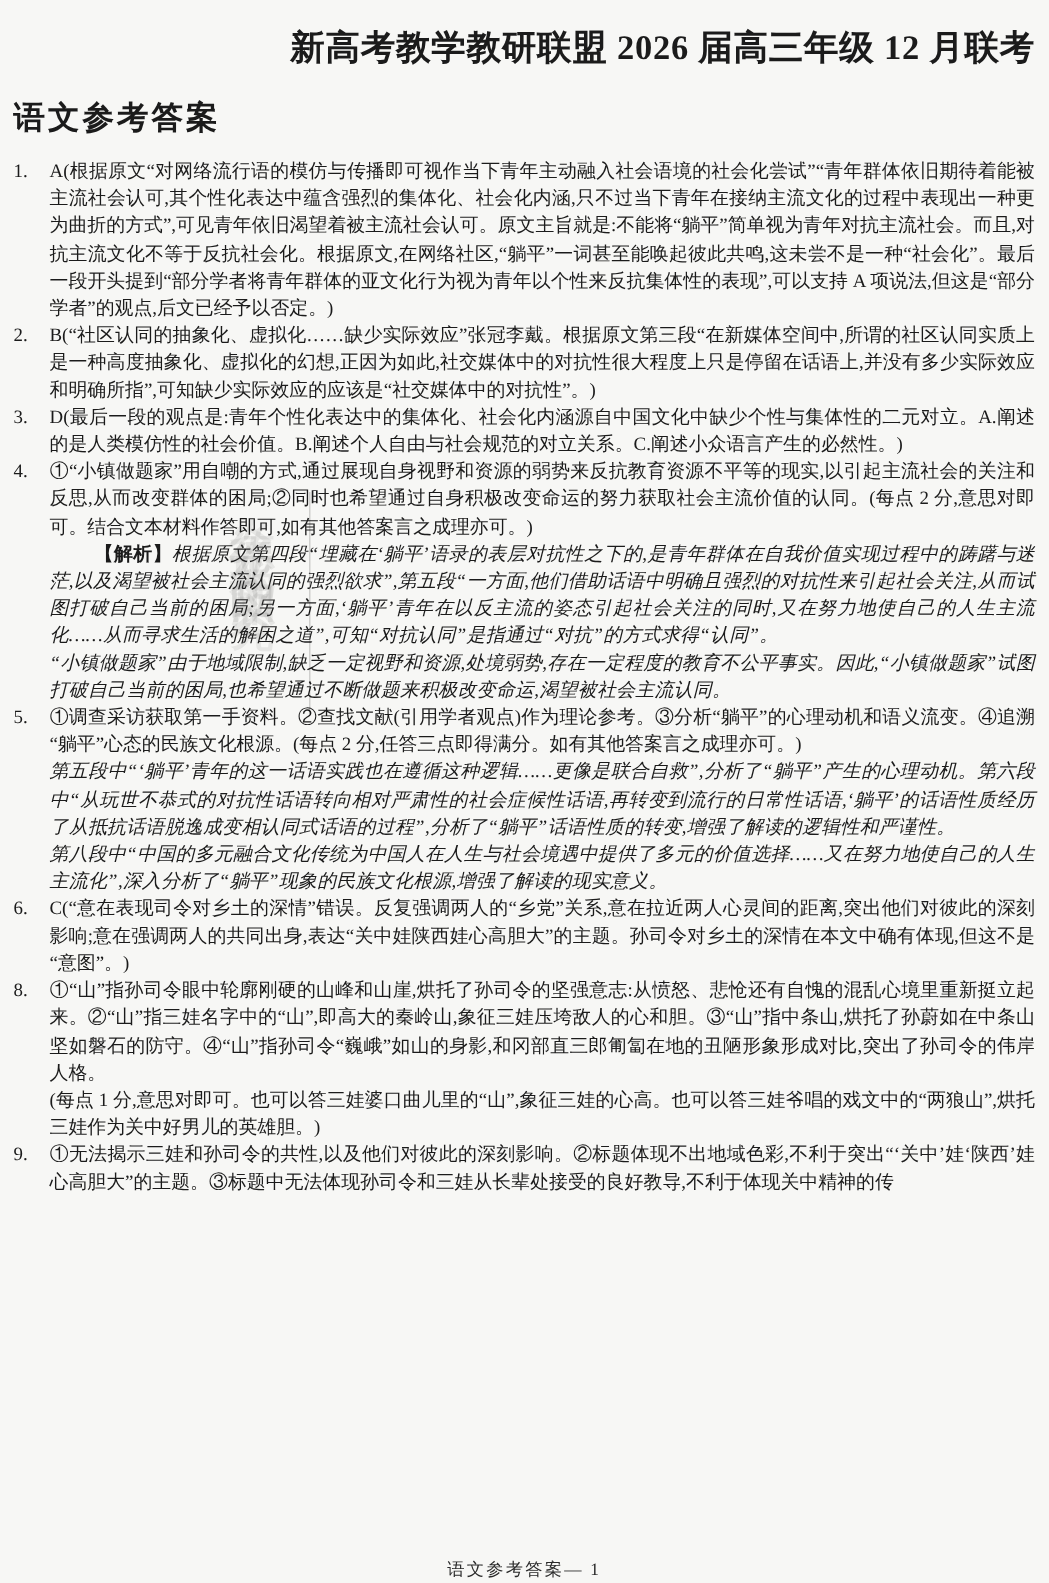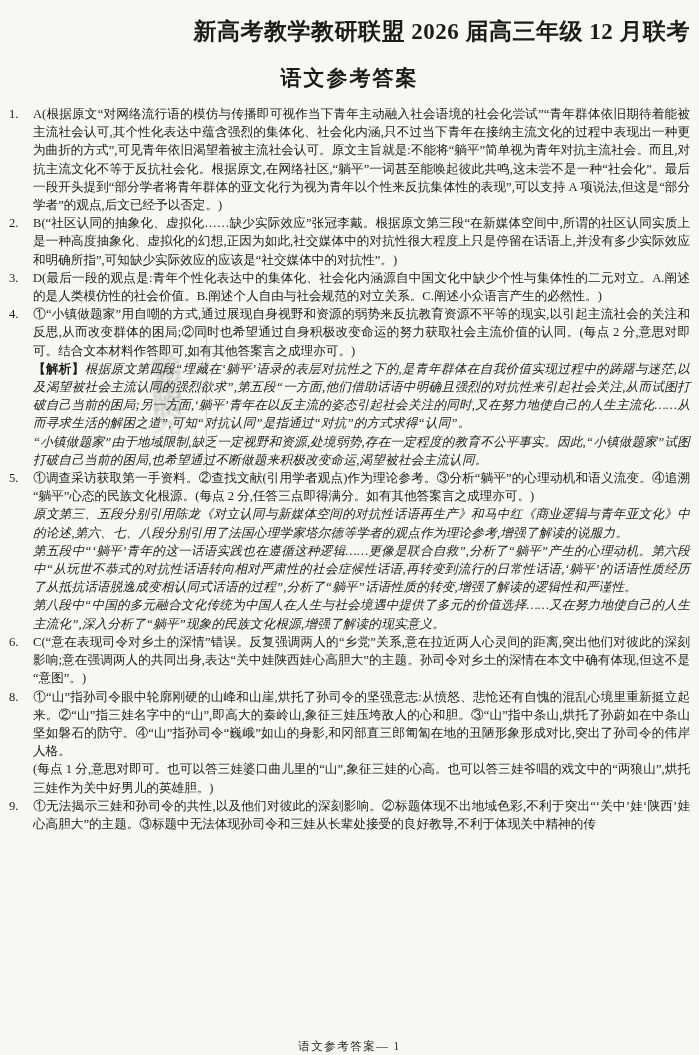--- a/index.html
+++ b/index.html
@@ -18,21 +18,20 @@
     padding: 12px 9px 0 9px;
   }
   .doc-title {
     text-align: right;
     font-size: 23px;
     font-weight: 700;
     letter-spacing: 0.5px;
     margin: 4px 0 0 0;
   }
   .doc-subtitle {
-    text-align: center;
     font-size: 21px;
     font-weight: 900;
     font-family: "Liberation Sans", sans-serif;
     letter-spacing: 2px;
     margin: 17px 0 13px 0;
   }
   .answers {
     font-size: 12.6px;
     line-height: 18.2px;
     text-align: justify;
@@ -42,20 +41,21 @@
   span.num { display: inline-block; width: 24px; text-indent: 0; }
   p.cont { padding-left: 24px; }
   .analysis {
     font-style: italic;            
     letter-spacing: 0.2px;
   }
   .ana-label {
     font-style: normal;
     font-weight: 700;
     font-family: "Liberation Sans", sans-serif;
+    margin-left: 30px;
   }
   .footer {
     position: absolute;
     left: 0; bottom: 1px;
     width: 100%;
     text-align: center;
     font-size: 11.5px;
     letter-spacing: 1.5px;
     color: #2a2a2a;
   }
@@ -93,21 +93,20 @@
 
     <p class="item"><span class="num">2.</span><span>B(“社区认同的抽象化、虚拟化……缺少实际效应”张冠李戴。根据原文第三段“在新媒体空间中,所谓的社区认同实质上是一种高度抽象化、虚拟化的幻想,正因为如此,社交媒体中的对抗性很大程度上只是停留在话语上,并没有多少实际效应和明确所指”,可知缺少实际效应的应该是“社交媒体中的对抗性”。)</span></p>
 
     <p class="item"><span class="num">3.</span><span>D(最后一段的观点是:青年个性化表达中的集体化、社会化内涵源自中国文化中缺少个性与集体性的二元对立。A.阐述的是人类模仿性的社会价值。B.阐述个人自由与社会规范的对立关系。C.阐述小众语言产生的必然性。)</span></p>
 
     <p class="item"><span class="num">4.</span><span>①“小镇做题家”用自嘲的方式,通过展现自身视野和资源的弱势来反抗教育资源不平等的现实,以引起主流社会的关注和反思,从而改变群体的困局;②同时也希望通过自身积极改变命运的努力获取社会主流价值的认同。(每点 2 分,意思对即可。结合文本材料作答即可,如有其他答案言之成理亦可。)</span></p>
     <p class="cont analysis"><span class="ana-label">【解析】</span><span>根据原文第四段“埋藏在‘躺平’语录的表层对抗性之下的,是青年群体在自我价值实现过程中的踌躇与迷茫,以及渴望被社会主流认同的强烈欲求”,第五段“一方面,他们借助话语中明确且强烈的对抗性来引起社会关注,从而试图打破自己当前的困局;另一方面,‘躺平’青年在以反主流的姿态引起社会关注的同时,又在努力地使自己的人生主流化……从而寻求生活的解困之道”,可知“对抗认同”是指通过“对抗”的方式求得“认同”。</span></p>
     <p class="cont analysis">“小镇做题家”由于地域限制,缺乏一定视野和资源,处境弱势,存在一定程度的教育不公平事实。因此,“小镇做题家”试图打破自己当前的困局,也希望通过不断做题来积极改变命运,渴望被社会主流认同。</p>
 
     <p class="item"><span class="num">5.</span><span>①调查采访获取第一手资料。②查找文献(引用学者观点)作为理论参考。③分析“躺平”的心理动机和语义流变。④追溯“躺平”心态的民族文化根源。(每点 2 分,任答三点即得满分。如有其他答案言之成理亦可。)</span></p>
-    <p class="cont analysis">原文第三、五段分别引用陈龙《对立认同与新媒体空间的对抗性话语再生产》和马中红《商业逻辑与青年亚文化》中的论述,第六、七、八段分别引用了法国心理学家塔尔德等学者的观点作为理论参考,增强了解读的说服力。</p>
     <p class="cont analysis">第五段中“‘躺平’青年的这一话语实践也在遵循这种逻辑……更像是联合自救”,分析了“躺平”产生的心理动机。第六段中“从玩世不恭式的对抗性话语转向相对严肃性的社会症候性话语,再转变到流行的日常性话语,‘躺平’的话语性质经历了从抵抗话语脱逸成变相认同式话语的过程”,分析了“躺平”话语性质的转变,增强了解读的逻辑性和严谨性。</p>
     <p class="cont analysis">第八段中“中国的多元融合文化传统为中国人在人生与社会境遇中提供了多元的价值选择……又在努力地使自己的人生主流化”,深入分析了“躺平”现象的民族文化根源,增强了解读的现实意义。</p>
 
     <p class="item"><span class="num">6.</span><span>C(“意在表现司令对乡土的深情”错误。反复强调两人的“乡党”关系,意在拉近两人心灵间的距离,突出他们对彼此的深刻影响;意在强调两人的共同出身,表达“关中娃陕西娃心高胆大”的主题。孙司令对乡土的深情在本文中确有体现,但这不是“意图”。)</span></p>
 
 
     <p class="item"><span class="num">8.</span><span>①“山”指孙司令眼中轮廓刚硬的山峰和山崖,烘托了孙司令的坚强意志:从愤怒、悲怆还有自愧的混乱心境里重新挺立起来。②“山”指三娃名字中的“山”,即高大的秦岭山,象征三娃压垮敌人的心和胆。③“山”指中条山,烘托了孙蔚如在中条山坚如磐石的防守。④“山”指孙司令“巍峨”如山的身影,和冈部直三郎匍匐在地的丑陋形象形成对比,突出了孙司令的伟岸人格。</span></p>
     <p class="cont">(每点 1 分,意思对即可。也可以答三娃婆口曲儿里的“山”,象征三娃的心高。也可以答三娃爷唱的戏文中的“两狼山”,烘托三娃作为关中好男儿的英雄胆。)</p>
 
     <p class="item"><span class="num">9.</span><span>①无法揭示三娃和孙司令的共性,以及他们对彼此的深刻影响。②标题体现不出地域色彩,不利于突出“‘关中’娃‘陕西’娃心高胆大”的主题。③标题中无法体现孙司令和三娃从长辈处接受的良好教导,不利于体现关中精神的传</span></p>

